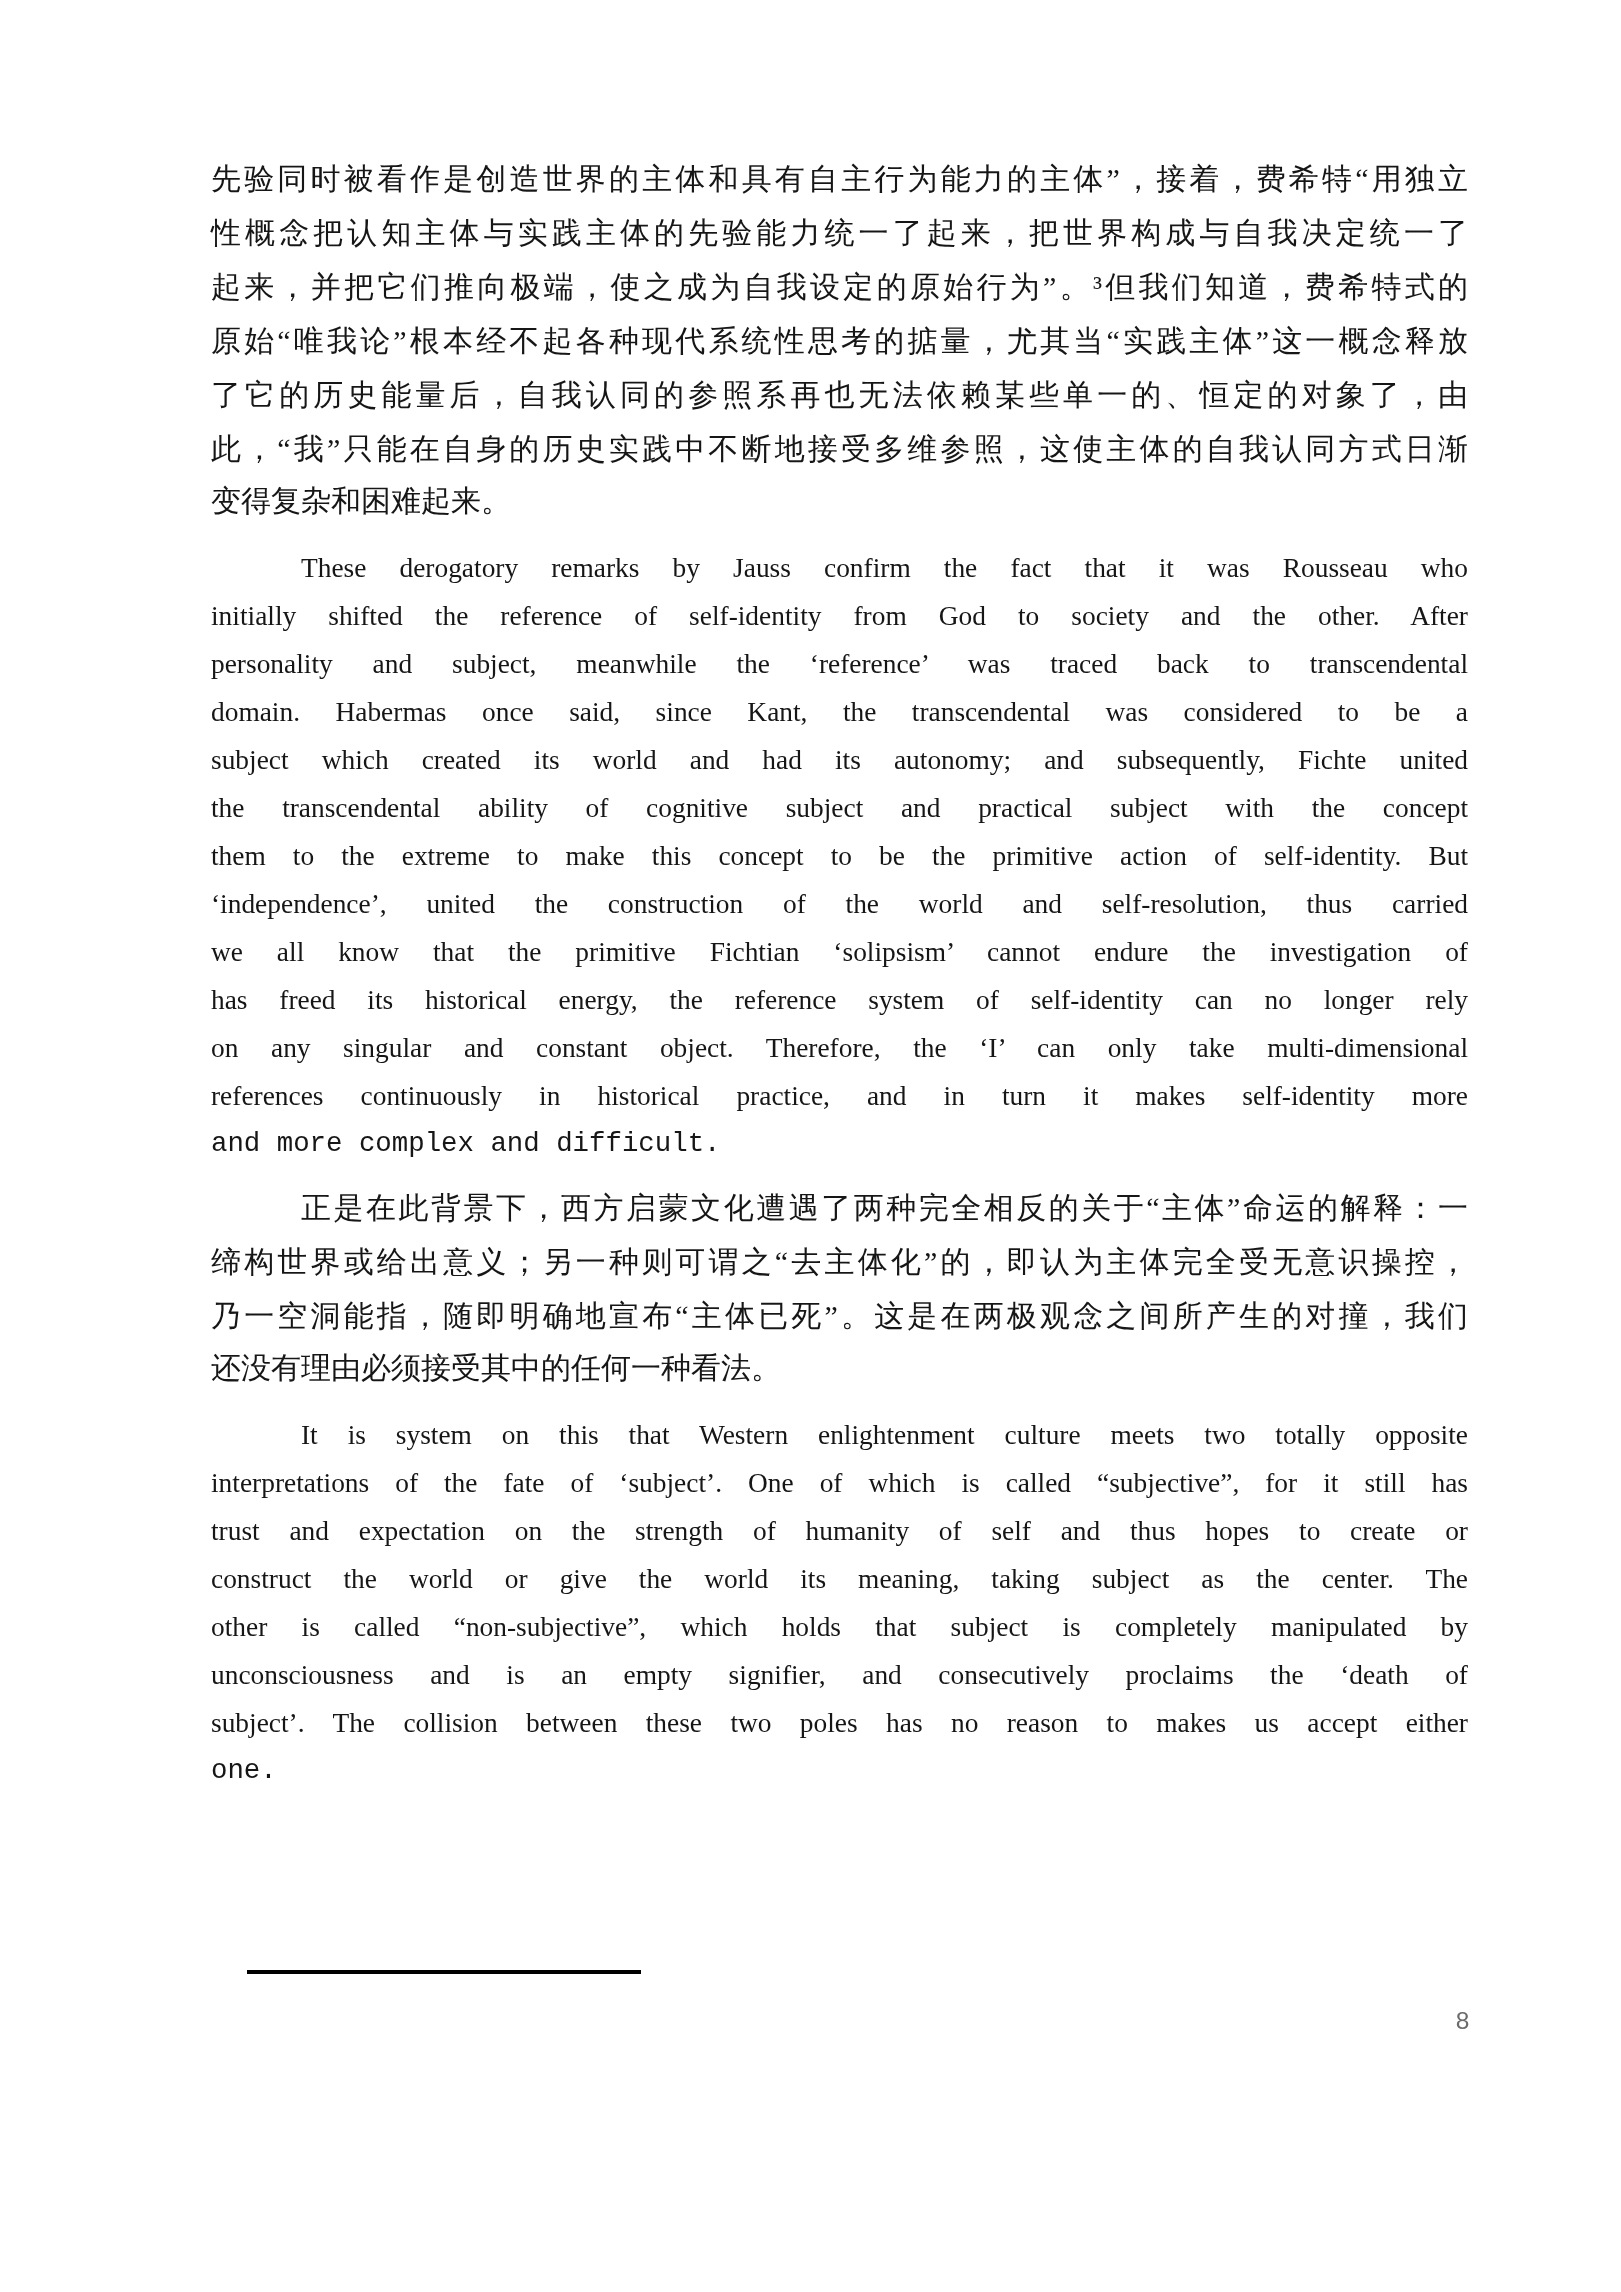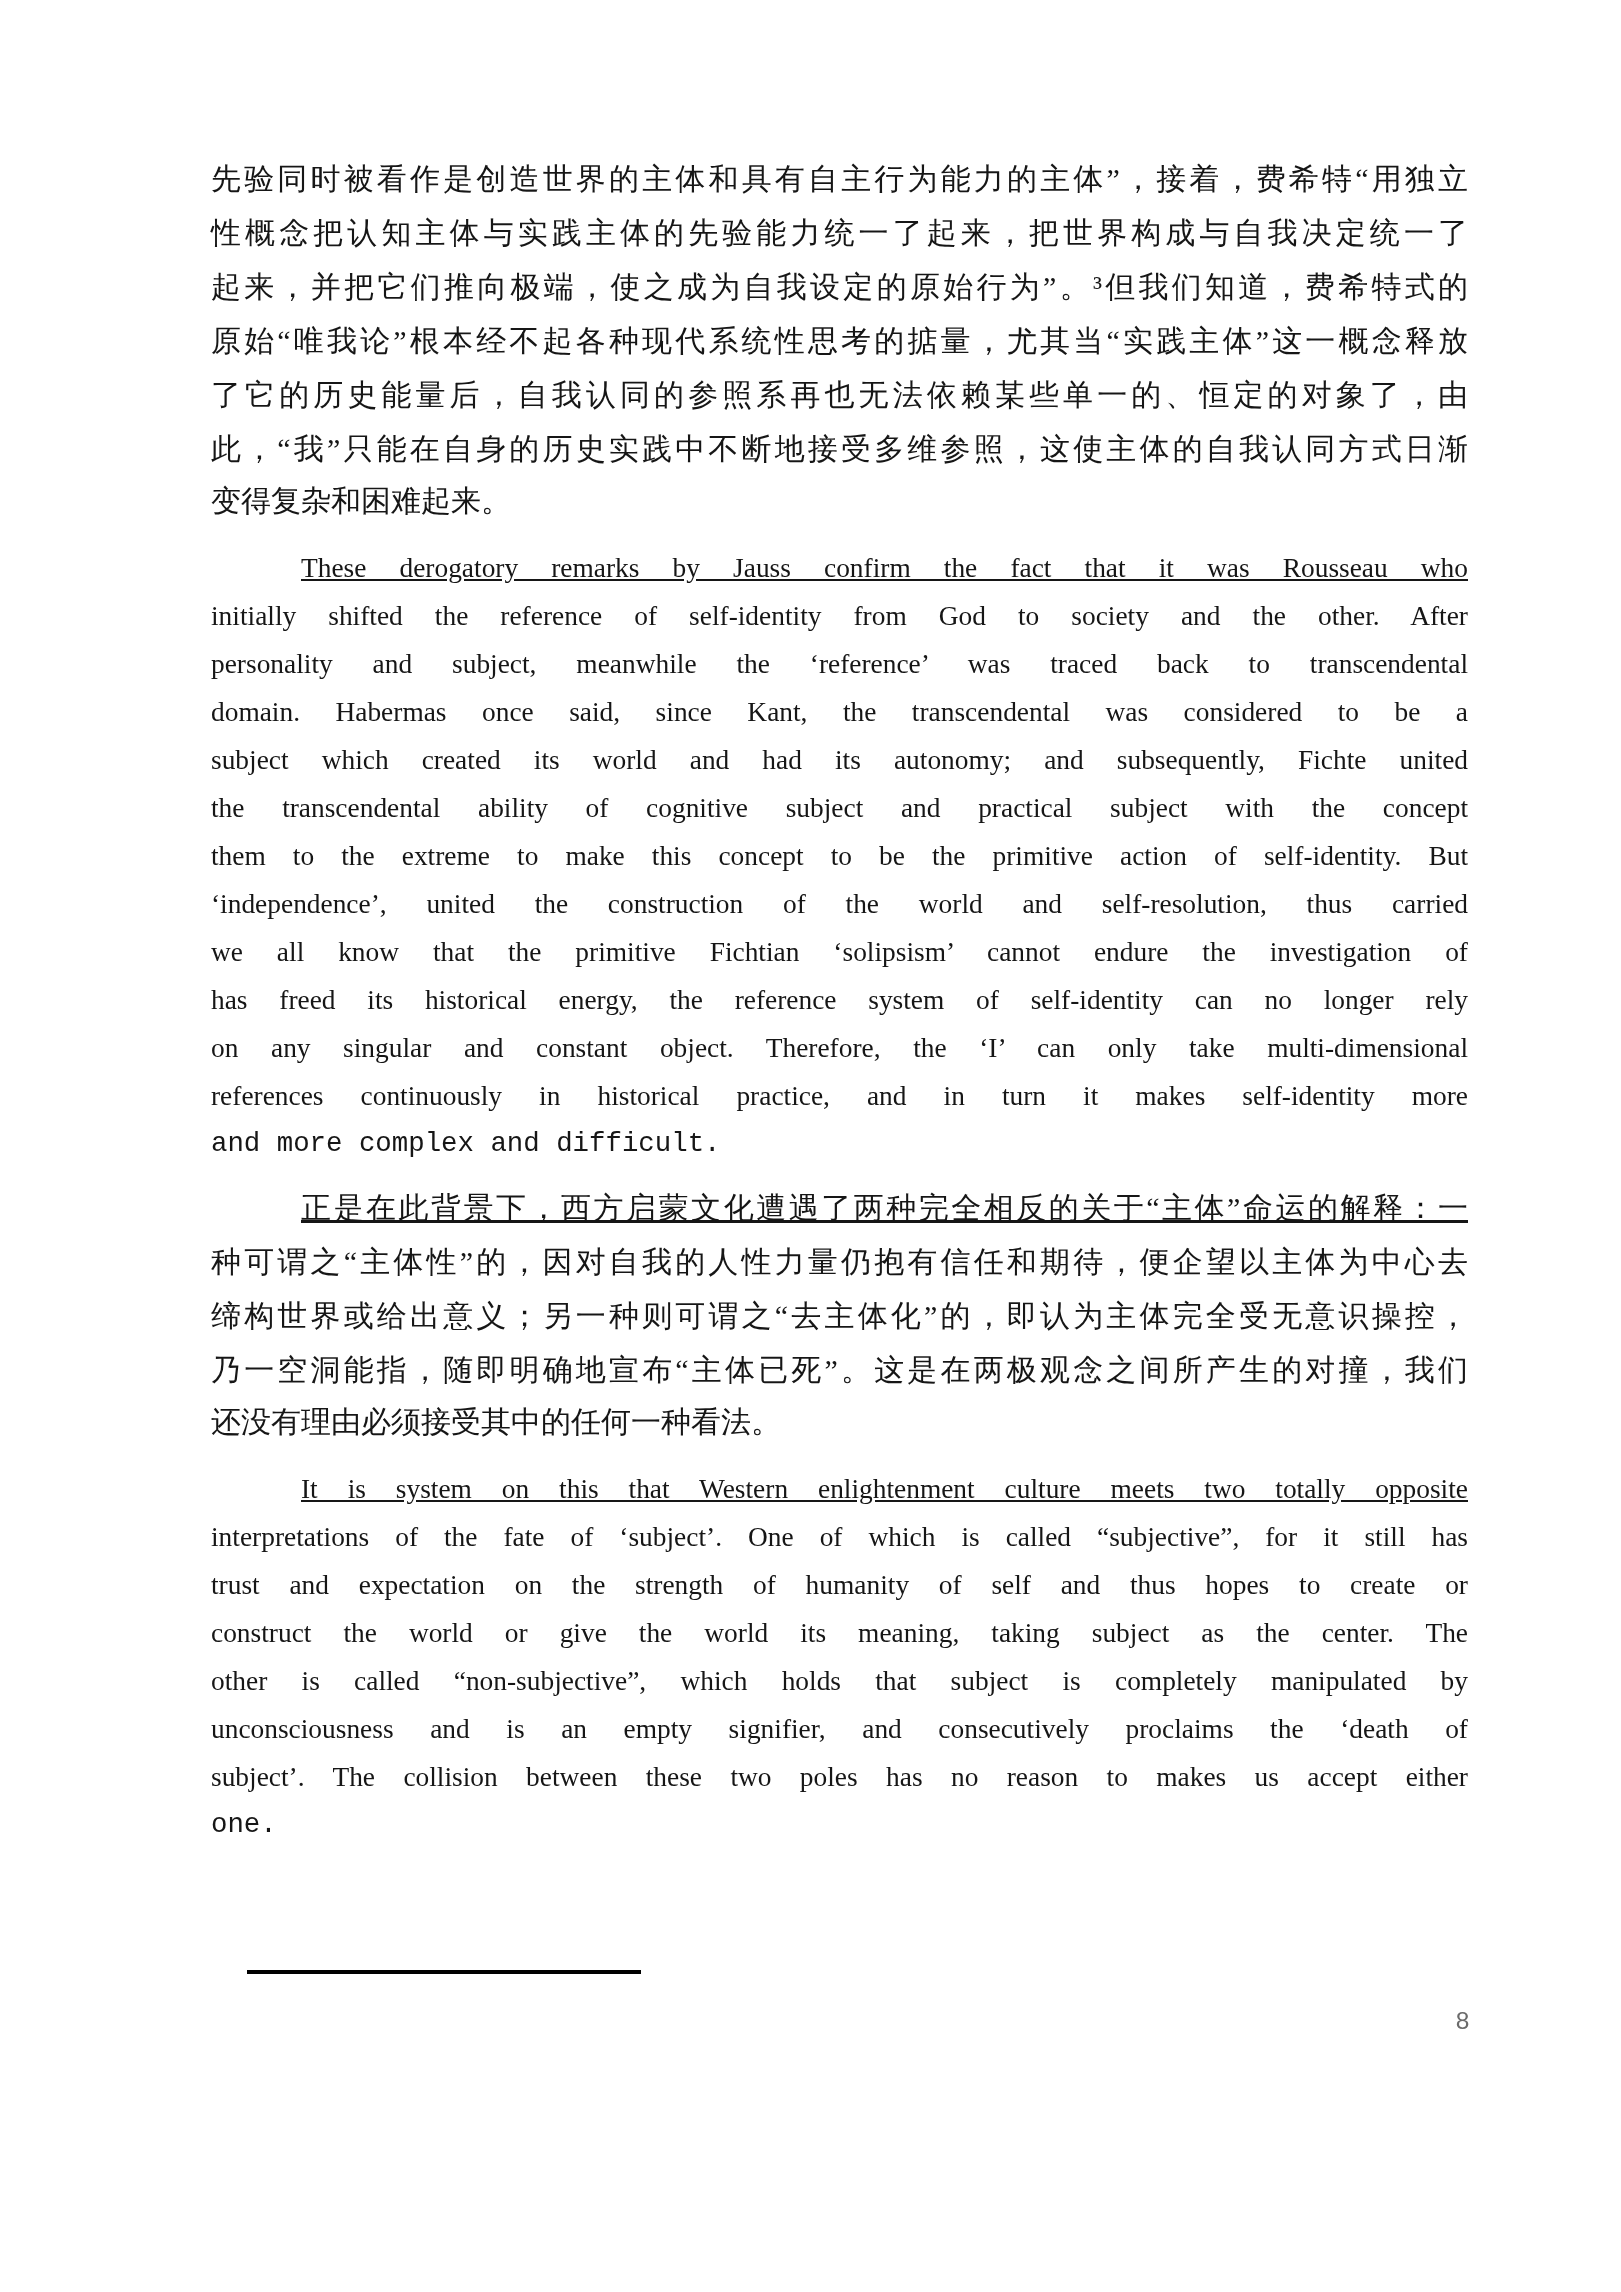--- a/index.html
+++ b/index.html
@@ -31,21 +31,21 @@
     -moz-text-align-last: justify;
   }
   .para.zh .ln {
     font-size: 30px;
     line-height: 54px;
   }
   .para.en .ln {
     font-size: 27.4px;
     line-height: 48px;
   }
-  .ln.fi { padding-left: 90px; text-decoration: underline; }   
+  .ln.fi { padding-left: 90px; }   
   .ln.pl { text-align-last: left; font-family: Liberation Mono, monospace; -moz-text-align-last: left; } 
   .footnote-rule {
     position: absolute;
     left: 247px;
     top: 1970px;
     width: 394px;
     height: 3.9px;
     background: #000000;
   }
   .page-number {
@@ -86,21 +86,20 @@
       <div class="ln">‘independence’, united the construction of the world and self-resolution, thus carried</div>
       <div class="ln">we all know that the primitive Fichtian ‘solipsism’ cannot endure the investigation of</div>
       <div class="ln">has freed its historical energy, the reference system of self-identity can no longer rely</div>
       <div class="ln">on any singular and constant object. Therefore, the ‘I’ can only take multi-dimensional</div>
       <div class="ln">references continuously in historical practice, and in turn it makes self-identity more</div>
       <div class="ln pl">and more complex and difficult.</div>
     </div>
 
     <div class="para zh">
       <div class="ln fi">正是在此背景下，西方启蒙文化遭遇了两种完全相反的关于“主体”命运的解释：一</div>
-      <div class="ln">种可谓之“主体性”的，因对自我的人性力量仍抱有信任和期待，便企望以主体为中心去</div>
       <div class="ln">缔构世界或给出意义；另一种则可谓之“去主体化”的，即认为主体完全受无意识操控，</div>
       <div class="ln">乃一空洞能指，随即明确地宣布“主体已死”。这是在两极观念之间所产生的对撞，我们</div>
       <div class="ln pl">还没有理由必须接受其中的任何一种看法。</div>
     </div>
 
     <div class="para en">
       <div class="ln fi">It is system on this that Western enlightenment culture meets two totally opposite</div>
       <div class="ln">interpretations of the fate of ‘subject’. One of which is called “subjective”, for it still has</div>
       <div class="ln">trust and expectation on the strength of humanity of self and thus hopes to create or</div>
       <div class="ln">construct the world or give the world its meaning, taking subject as the center. The</div>

